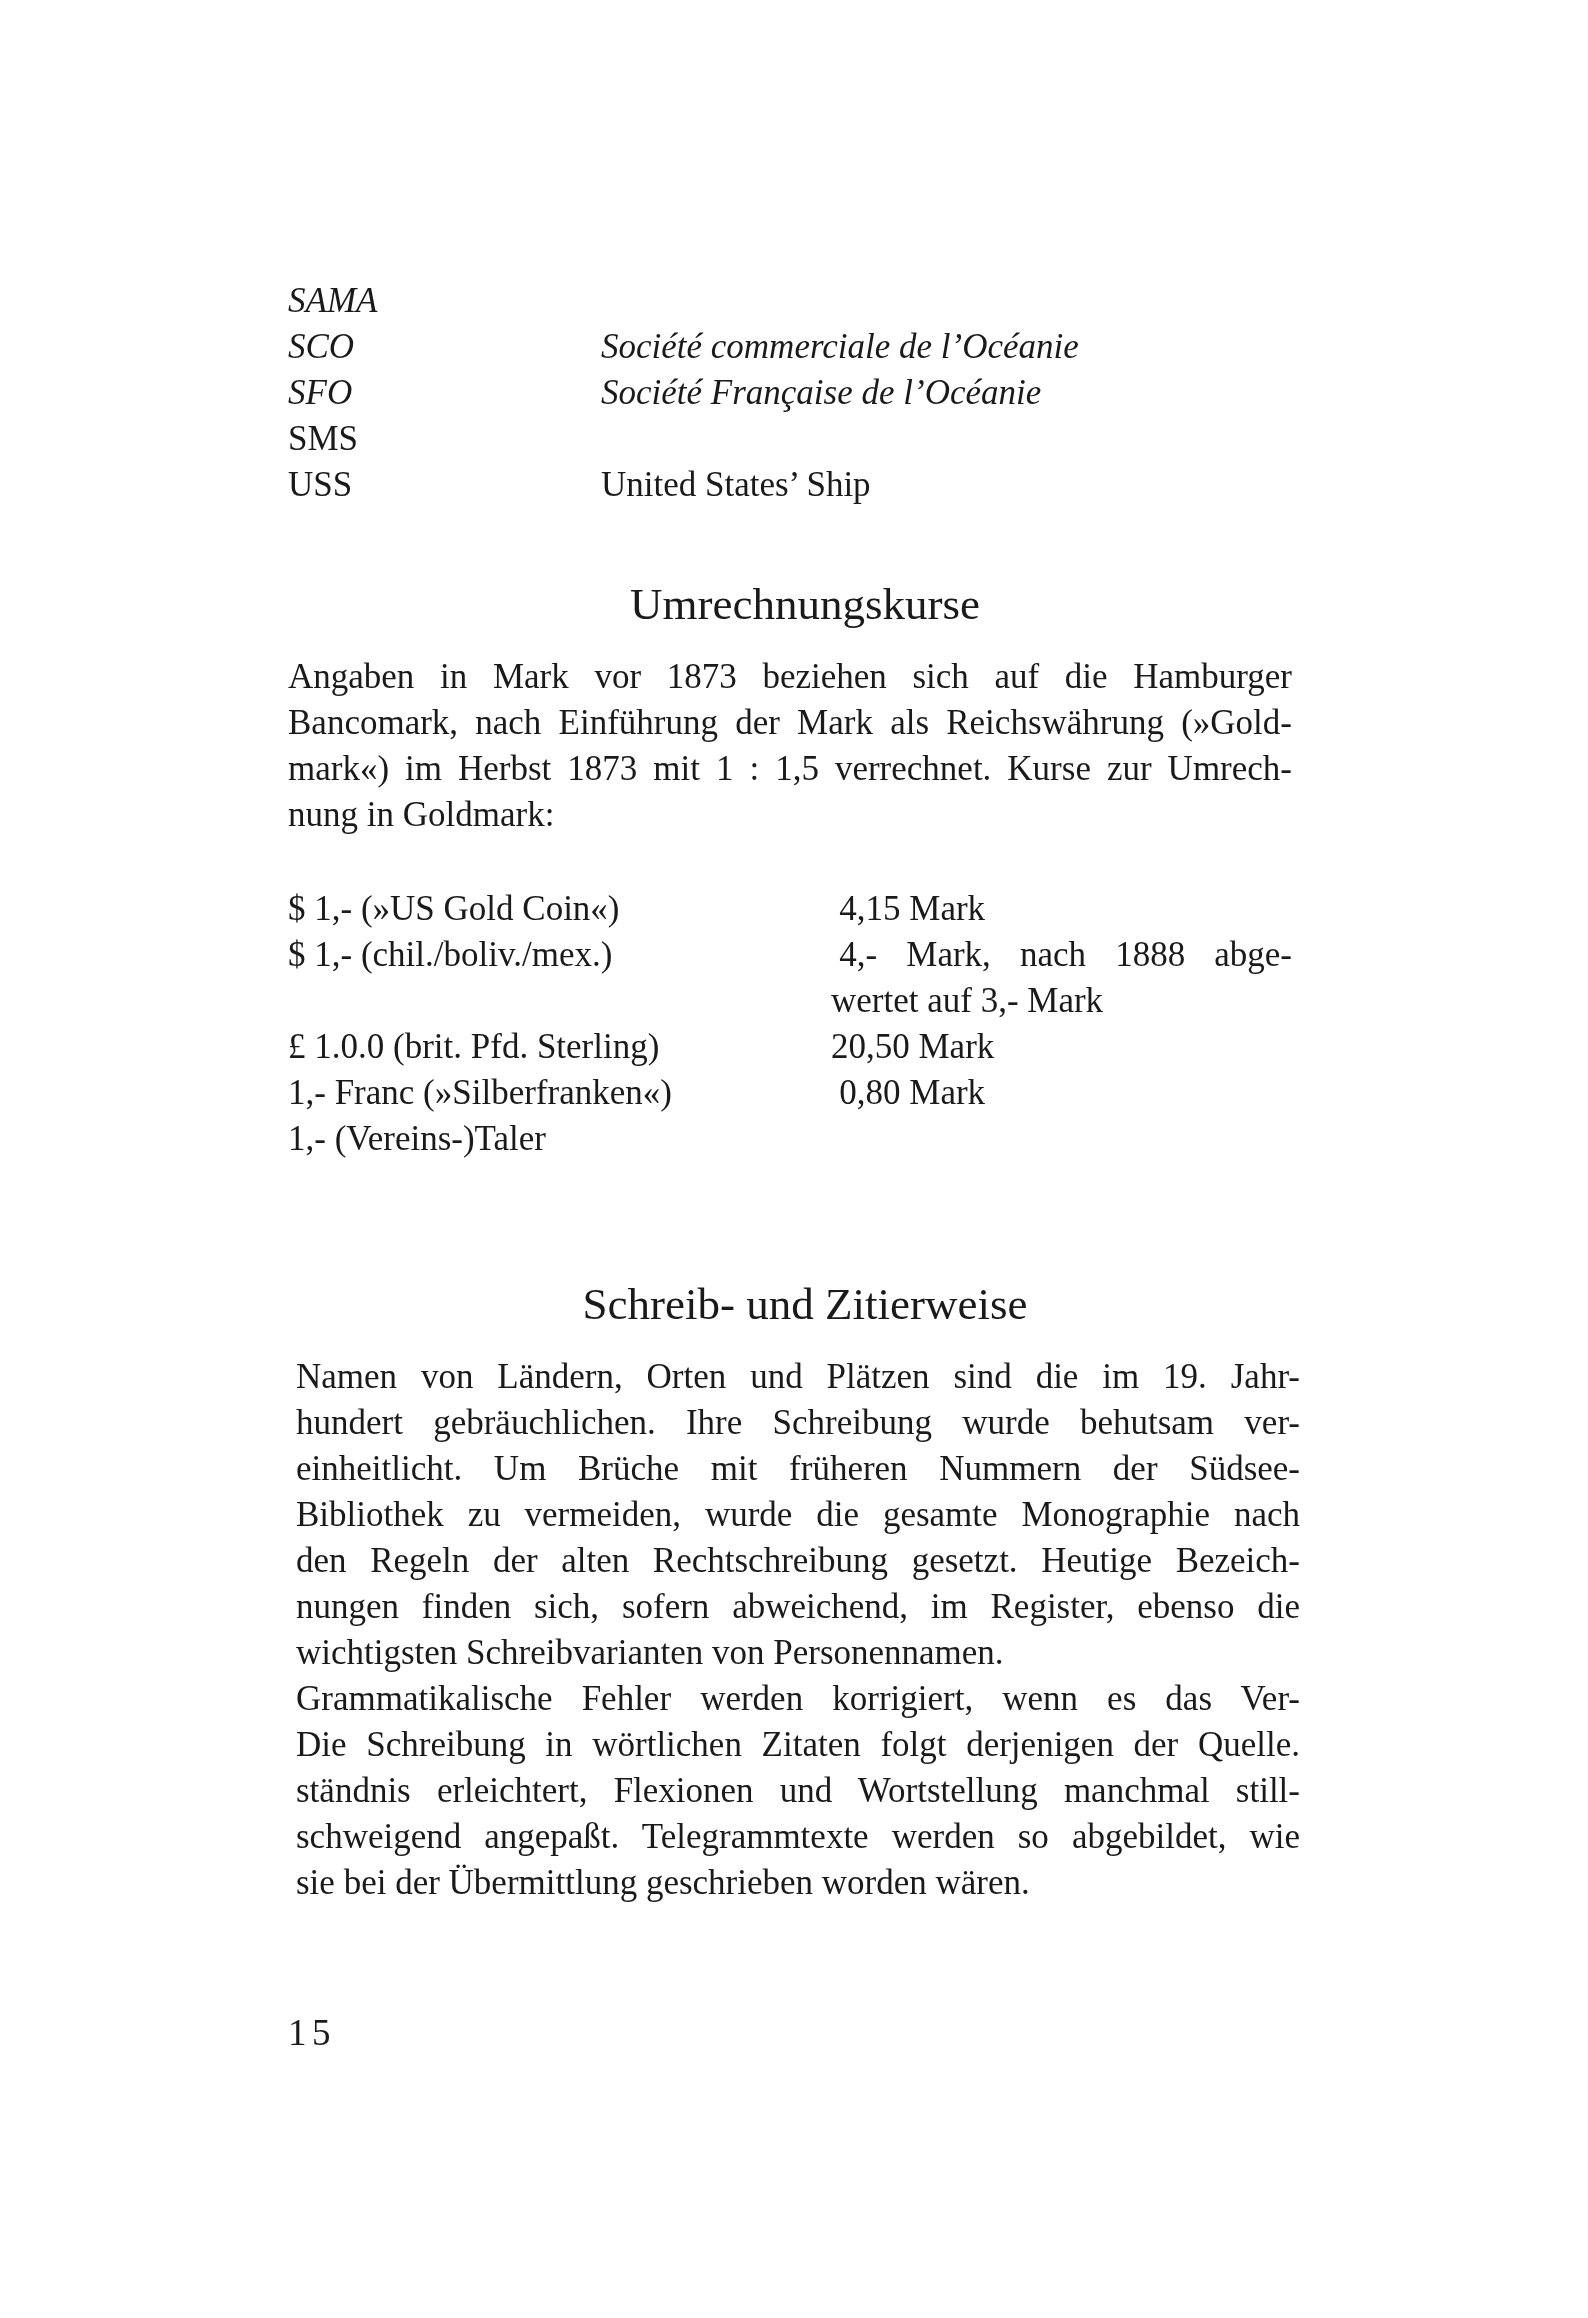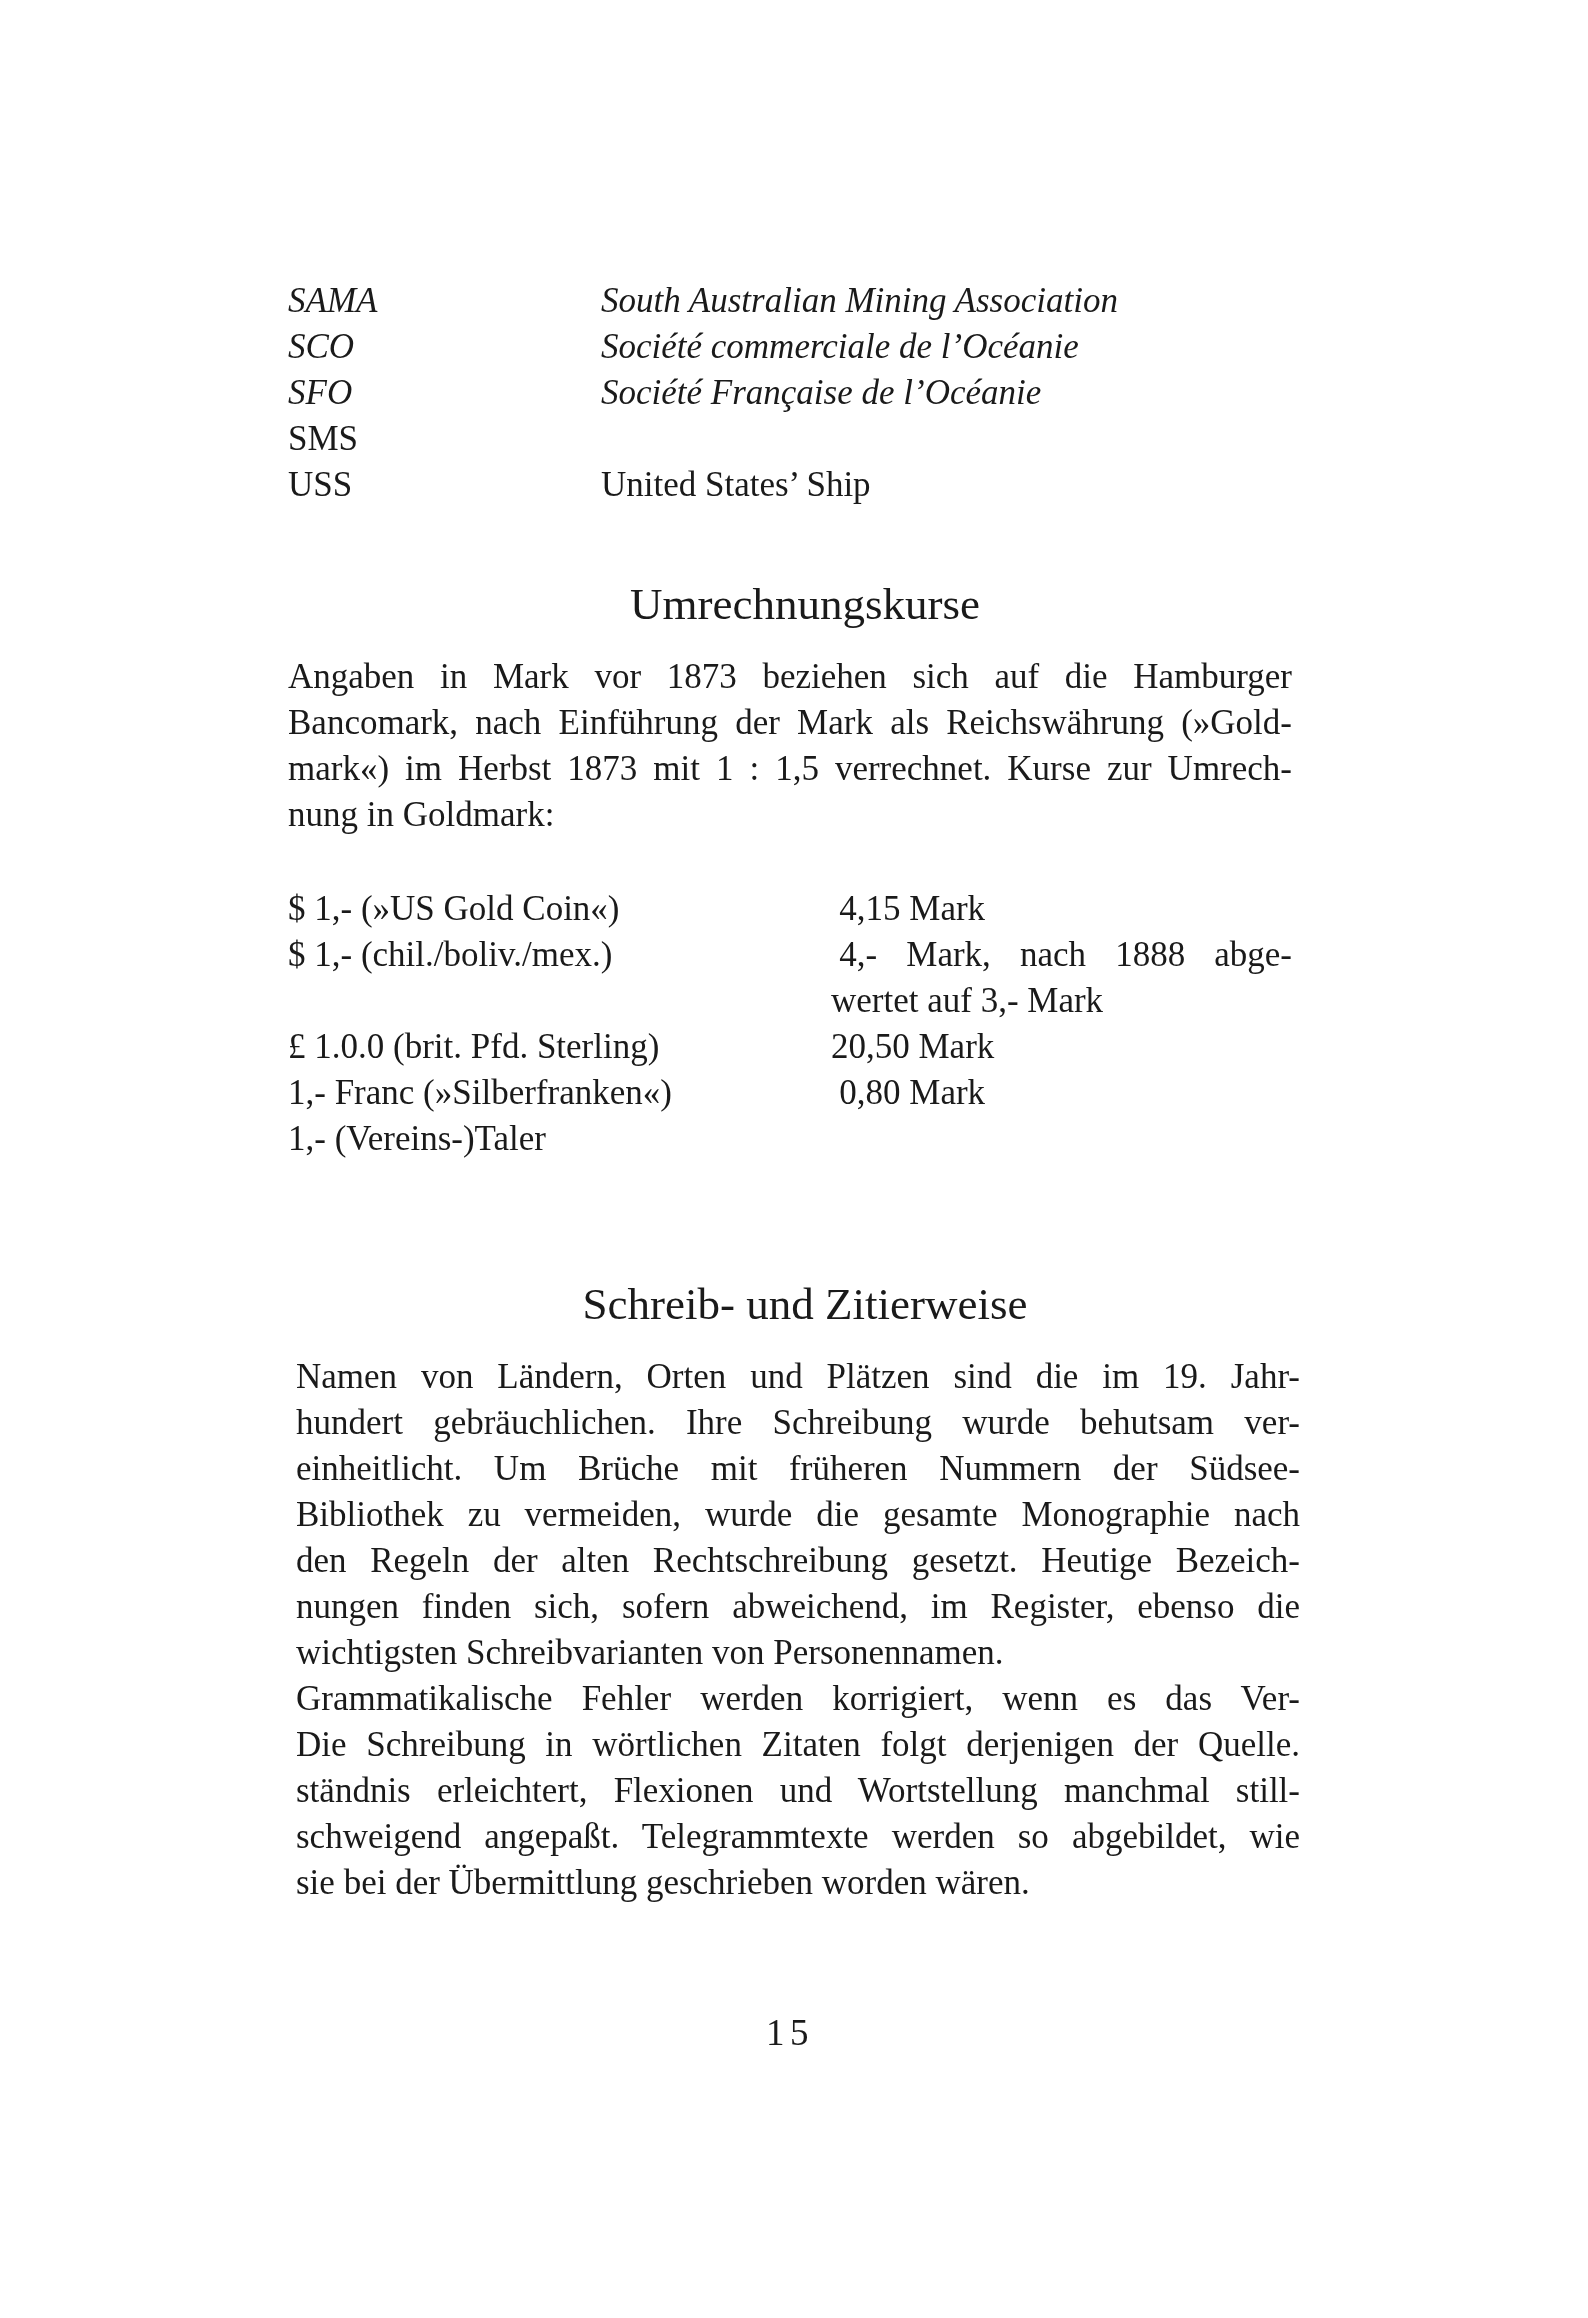--- a/index.html
+++ b/index.html
@@ -112,35 +112,33 @@
       text-align-last: justify;
     }
     .rate-right.indent .line:first-child { padding-left: 8.3px; }
 
     
     .page-number {
       position: absolute;
       left: 0;
       width: 1004px;
       top: 2010px;
-      text-align: center;
       font-size: 37px;
       line-height: 46px;
       letter-spacing: 5.6px;
     }
   </style>
 </head>
 <body>
 
 <div class="page text">
 
   <div class="abbr-list">
     <div class="abbr-row">
       <span class="abbr-key italic">SAMA</span>
-      <span class="abbr-val italic">South Australian Mining Association</span>
     </div>
     <div class="abbr-row">
       <span class="abbr-key italic">SCO</span>
       <span class="abbr-val italic">Société commerciale de l’Océanie</span>
     </div>
     <div class="abbr-row">
       <span class="abbr-key italic">SFO</span>
       <span class="abbr-val italic">Société Française de l’Océanie</span>
     </div>
     <div class="abbr-row">

